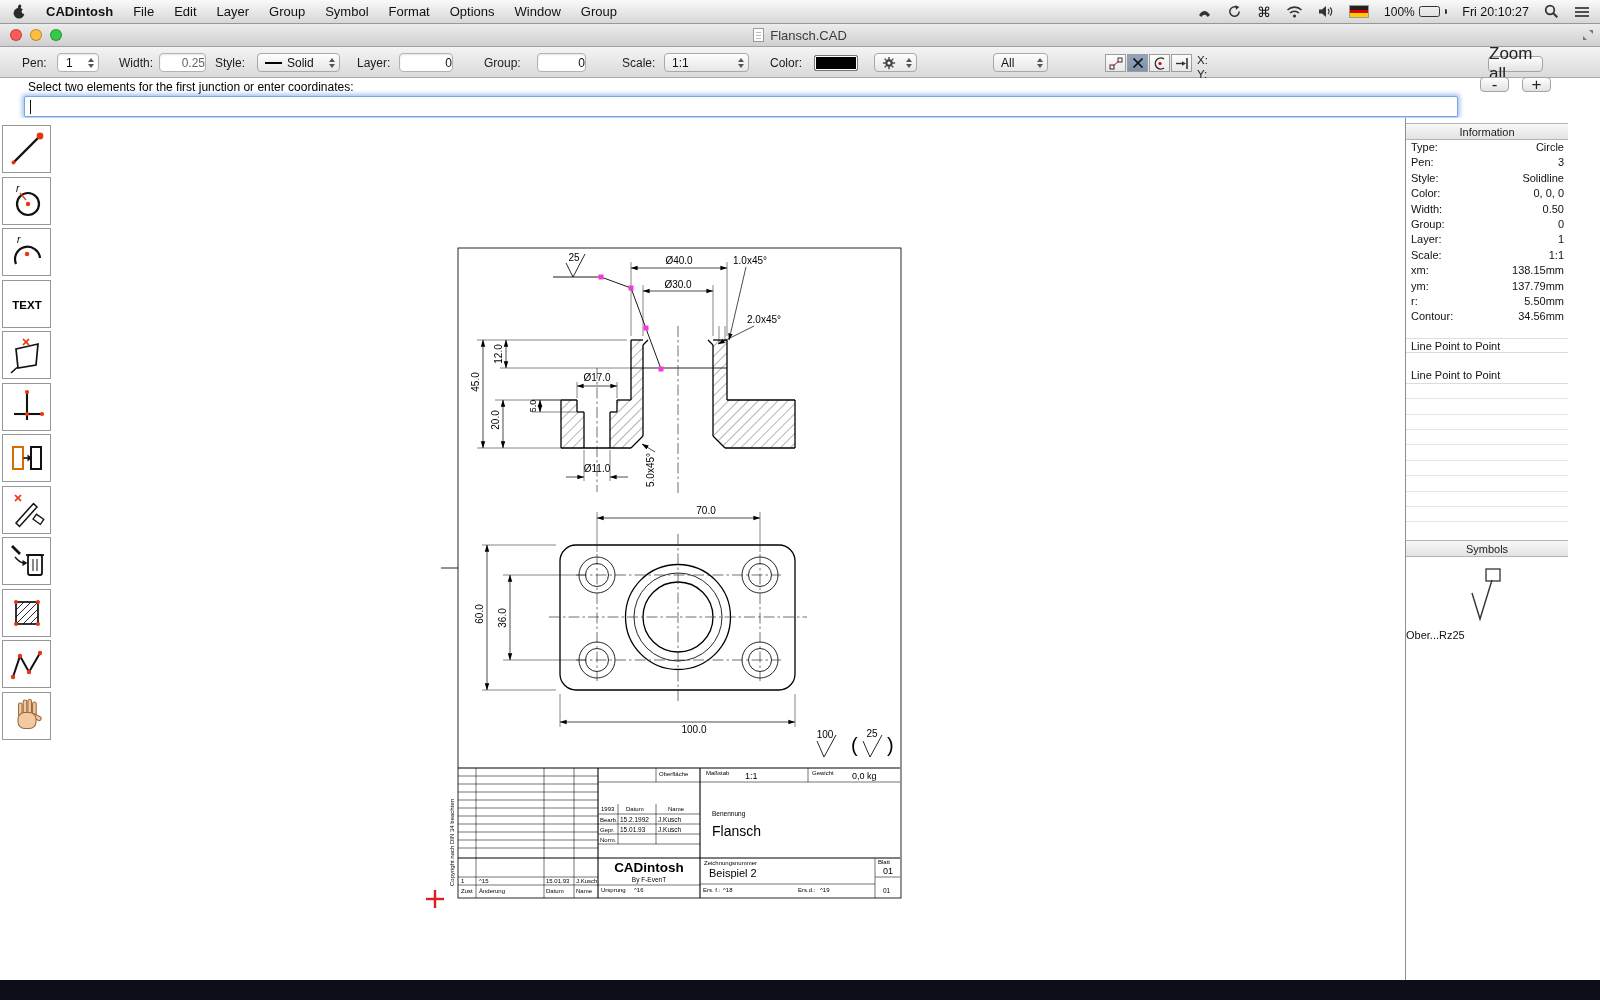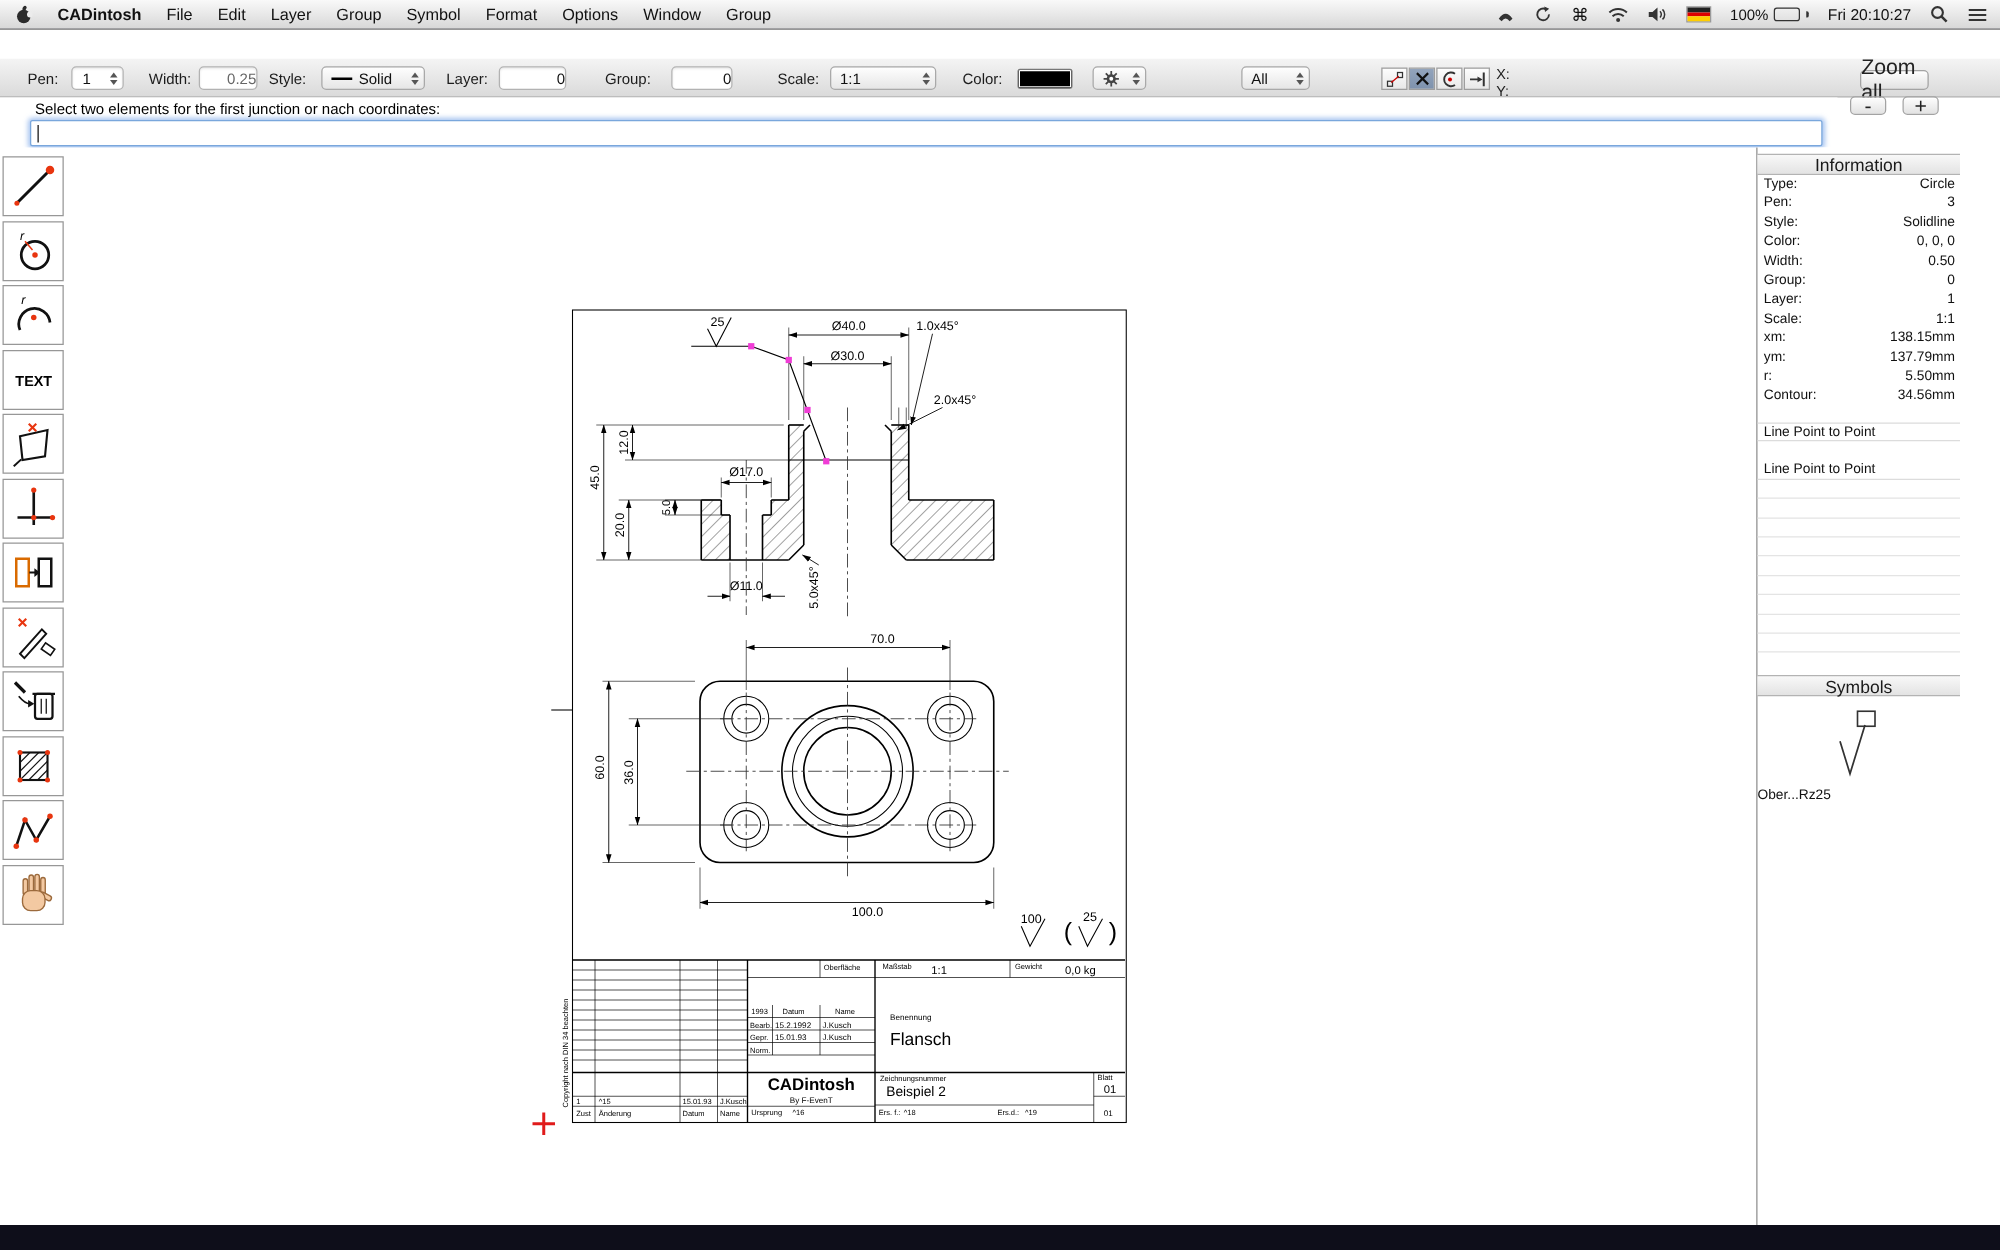--- a/index.html
+++ b/index.html
@@ -67,21 +67,21 @@
   .workspace { position:absolute; top:94px; left:0; width:1600px; height:862px; background:#fff; }
   .drawing-svg { position:absolute; left:0; top:0; }
 
   
   .palette { position:absolute; left:2px; top:7px; width:50px; z-index:3; }
   .tool-btn { width:49px; height:48px; background:#fff; border:1px solid #979797; margin-bottom:3.5px;
     display:flex; align-items:center; justify-content:center; }
 
   
   .side-panel { position:absolute; left:1405px; top:0; width:163px; height:862px; background:#fff; border-left:1px solid #8e8e8e; z-index:2; }
-  .panel-header { margin-top:5px; height:17px; line-height:16px; text-align:center; font-size:14px; color:#1a1a1a;
+  .panel-header { margin-top:5px; height:17px; line-height:16px; text-align:center; font-size:11px; color:#1a1a1a;
     background:linear-gradient(#f8f8f8,#e3e3e3); border-top:1px solid #b3b3b3; border-bottom:1px solid #b3b3b3; }
   .info-row { height:15.4px; line-height:15.4px; display:flex; justify-content:space-between; padding:0 4px 0 5px; font-size:11px; }
   .info-row .v { text-align:left; }
   .gap13 { height:13px; } .gap15 { height:15.4px; }
   .hist-row { height:15.4px; line-height:15.4px; font-size:11px; padding-left:5px; border-bottom:1px solid #dcdcdc; }
   .hist-row.first { border-top:1px solid #dcdcdc; }
   .info-empty { height:15.4px; border-bottom:1px solid #e4e4e4; }
   .symbols-header { margin-top:18px; }
   .symbol-box { text-align:center; margin-top:10px; }
   .symbol-label { text-align:left; font-size:11px; margin-top:0; }
@@ -178,20 +178,34 @@
           <line x1="1" y1="2" x2="15" y2="2" stroke="#333" stroke-width="1.7"></line>
           <line x1="1" y1="6" x2="15" y2="6" stroke="#333" stroke-width="1.7"></line>
           <line x1="1" y1="10" x2="15" y2="10" stroke="#333" stroke-width="1.7"></line>
         </svg>
     </span>
   </div>
 </div>
 
 <div class="window">
 
+  <div class="titlebar">
+    <div class="traffic">
+      <span class="tl-close"></span>
+      <span class="tl-min"></span>
+      <span class="tl-zoom"></span>
+    </div>
+    <span class="doc-icon"></span>
+    <span>Flansch.CAD</span>
+    <span class="fullscreen">
+      <svg width="12" height="12" viewBox="0 0 12 12">
+          <path d="M7 1 L11 1 L11 5 Z M5 11 L1 11 L1 7 Z" fill="#777"></path>
+        </svg>
+    </span>
+  </div>
 
   <div class="toolbar">
     <span class="tb-label" style="left:22px">Pen:</span>
     <div class="tb-field" style="left:57px;width:42px;justify-content:flex-start;padding:0 4px 0 8px;">
       <span>1</span>
       <span class="updown">
           <span class="tri-up"></span>
           <span class="tri-down"></span>
         </span>
     </div>
@@ -284,21 +298,21 @@
   <span class="xy-label" style="left:1197px;top:44px;">Y:</span>
   <div class="push-btn" style="left:1488px;top:32px;width:55px;height:16px;">Zoom all</div>
   <div class="push-btn" style="left:1480px;top:53px;width:29px;height:15px;">-</div>
   <div class="push-btn" style="left:1522px;top:53px;width:29px;height:15px;">+</div>
   <div class="push-btn" style="left:1477px;top:75px;width:22px;height:16px;flex-direction:column;gap:2px;">
     <span class="tri-up"></span>
       <span class="tri-down"></span>
   </div>
   <div class="push-btn" style="left:1509px;top:75px;width:44px;height:16px;">esc</div>
 
-  <div class="prompt-line">Select two elements for the first junction or nach coordinates:</div>
+  <div class="prompt-line">Select two elements for the first junction or enter coordinates:</div>
   <div class="input-row">
     <div class="cmd-input-wrap">
       <input class="cmd-input" type="text" value="" style="">
       <span class="caret"></span>
     </div>
   </div>
 
   <div class="workspace">
 
     <svg class="drawing-svg" width="1405" height="862" viewBox="0 118 1405 862">

